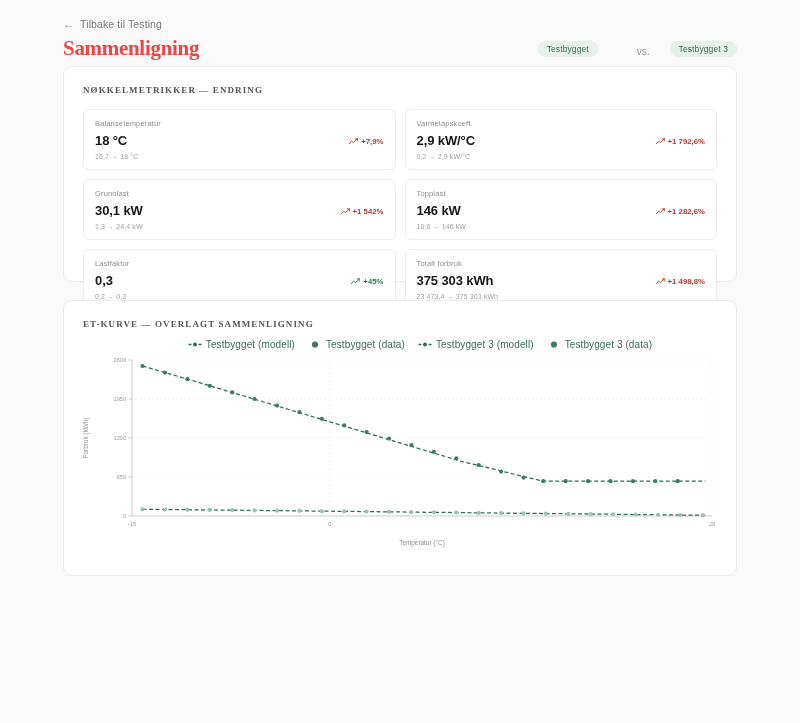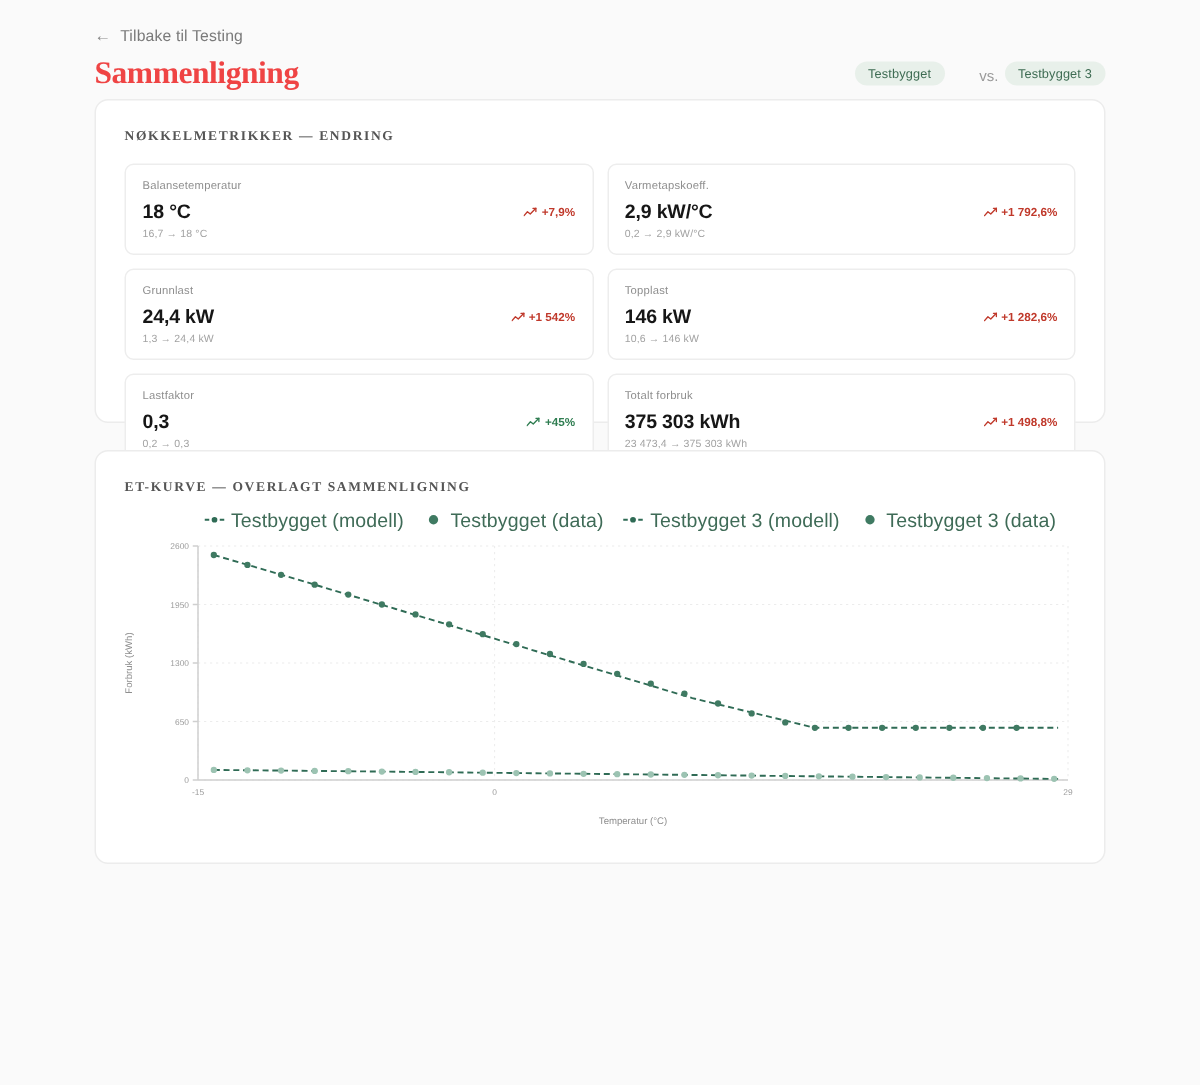--- a/index.html
+++ b/index.html
@@ -27,21 +27,21 @@
   .title-row {
     position: absolute;
     left: 63px; right: 63px; top: 36px;
     display: flex; align-items: center; justify-content: space-between;
   }
   .page-title {
     font-family: "Liberation Serif", serif;
     font-size: 21px; font-weight: 700; letter-spacing: -0.3px;
     color: #ef4444;
   }
-  .chips { display: flex; align-items: flex-end; gap: 4px; }
+  .chips { display: flex; align-items: flex-end; gap: 20px; }
   .chip {
     background: #e8f0ea; color: #3d6b52;
     border-radius: 10px; padding: 3px 9px;
     font-size: 8.5px; letter-spacing: .1px; white-space: nowrap;
   }
   .vs { font-size: 10px; color: #9a9a9a; margin-left: 19px; }
 
   
   .panel {
     position: absolute;
@@ -99,21 +99,21 @@
   }
 
   
   .chart-wrap { position: relative; padding: 6px 10px 0 10px; }
   .legend {
     display: flex; justify-content: center; align-items: center;
     gap: 13px; margin-top: 4px; margin-left: 40px;
   }
   .legend-item {
     display: flex; align-items: center; gap: 4px;
-    font-size: 13px; color: #3f6b57; letter-spacing: .1px;
+    font-size: 10px; color: #3f6b57; letter-spacing: .1px;
   }
   .legend-mark { width: 14px; height: 9px; display: block; }
   svg.plot { display: block; }
   .ax-label { font-size: 6.4px; fill: #8e8e8e; }
   .tick-lab { font-size: 5.6px; fill: #9b9b9b; }
 </style>
 </head>
 <body>
 
 <div class="page">
@@ -159,21 +159,21 @@
                 <path d="M11 1 L11 3.8 M11 1 L8.4 1" fill="none" stroke="currentColor" stroke-width="1.2" stroke-linecap="round"></path>
               </svg>
               <span>+1 792,6%</span>
             </div>
           </div>
           <div class="metric-sub">0,2 → 2,9 kW/°C</div>
         </div>
         <div class="metric-card">
           <div class="metric-label">Grunnlast</div>
           <div class="metric-mid">
-            <div class="metric-value">24,4 kW</div>
+            <div class="metric-value">30,1 kW</div>
             <div class="metric-delta delta-up-red">
               <svg class="trend-ico" viewBox="0 0 12 9">
                 <path d="M0.5 7.5 L3.5 4 L6 6 L11 1" fill="none" stroke="currentColor" stroke-width="1.2" stroke-linecap="round" stroke-linejoin="round"></path>
                 <path d="M11 1 L11 3.8 M11 1 L8.4 1" fill="none" stroke="currentColor" stroke-width="1.2" stroke-linecap="round"></path>
               </svg>
               <span>+1 542%</span>
             </div>
           </div>
           <div class="metric-sub">1,3 → 24,4 kW</div>
         </div>

